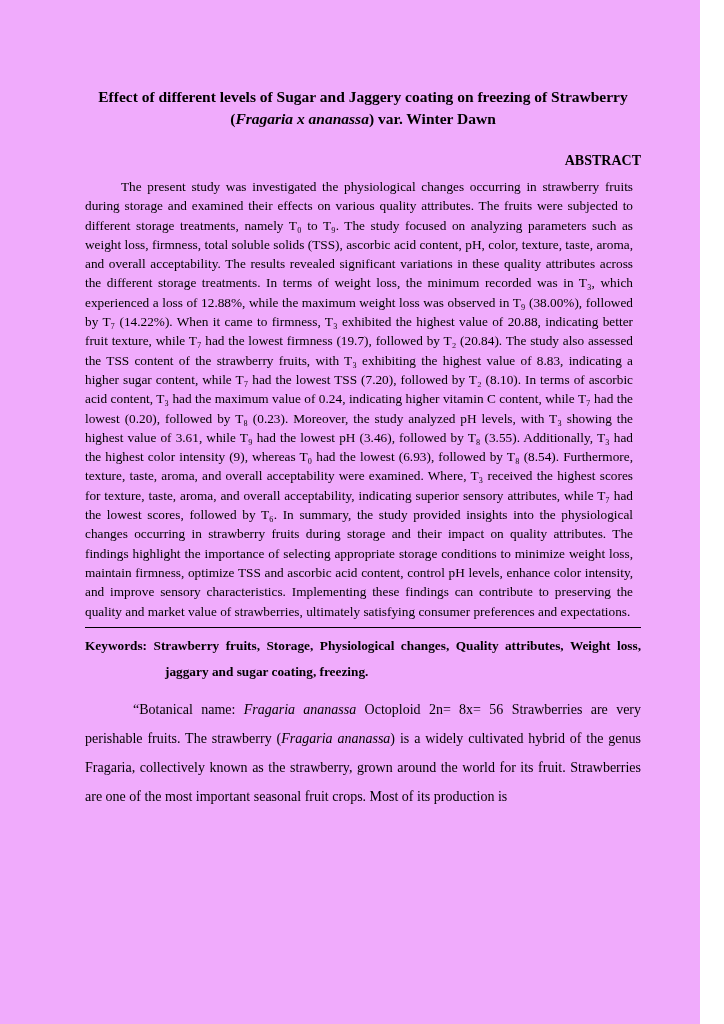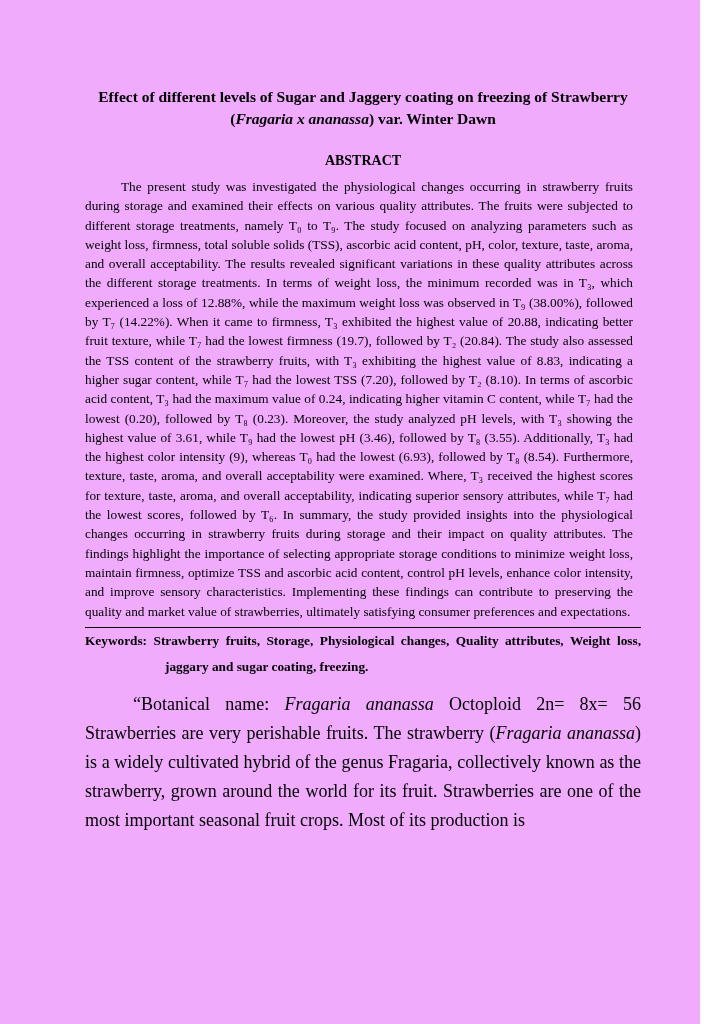--- a/index.html
+++ b/index.html
@@ -31,49 +31,50 @@
     margin: 0;
     font-size: 15.5px;
     font-weight: bold;
     text-align: center;
     line-height: 22px;
   }
   .section-heading {
     margin: 0;
     font-size: 14px;
     font-weight: bold;
-    text-align: center;
+    text-align: right;
     line-height: 18px;
   }
   .abstract-heading {
     margin-top: 22px;
   }
   .abstract-body {
     margin: 7px 8px 0 0;
     font-size: 13.3px;
     line-height: 19.3px;
     text-align: justify;
     text-indent: 36px;
   }
   .keywords {
     margin: 6px 0 0 0;
     border-top: 1px solid #000000;
+    padding-top: 5px;
     font-size: 13.3px;
     font-weight: bold;
     line-height: 26px;
     text-align: justify;
     padding-left: 80px;
     text-indent: -80px;
   }
   .intro-heading {
     margin-top: 70px;
   }
   .intro-body {
     margin: 10px 0 0 0;
-    font-size: 18px;
+    font-size: 14px;
     line-height: 29px;
     text-align: justify;
     text-indent: 48px;
   }
 </style>
 </head>
 <body style="background: rgb(255, 255, 255); color: rgb(0, 0, 0);">
 
 <div class="page">
   <div class="content">

